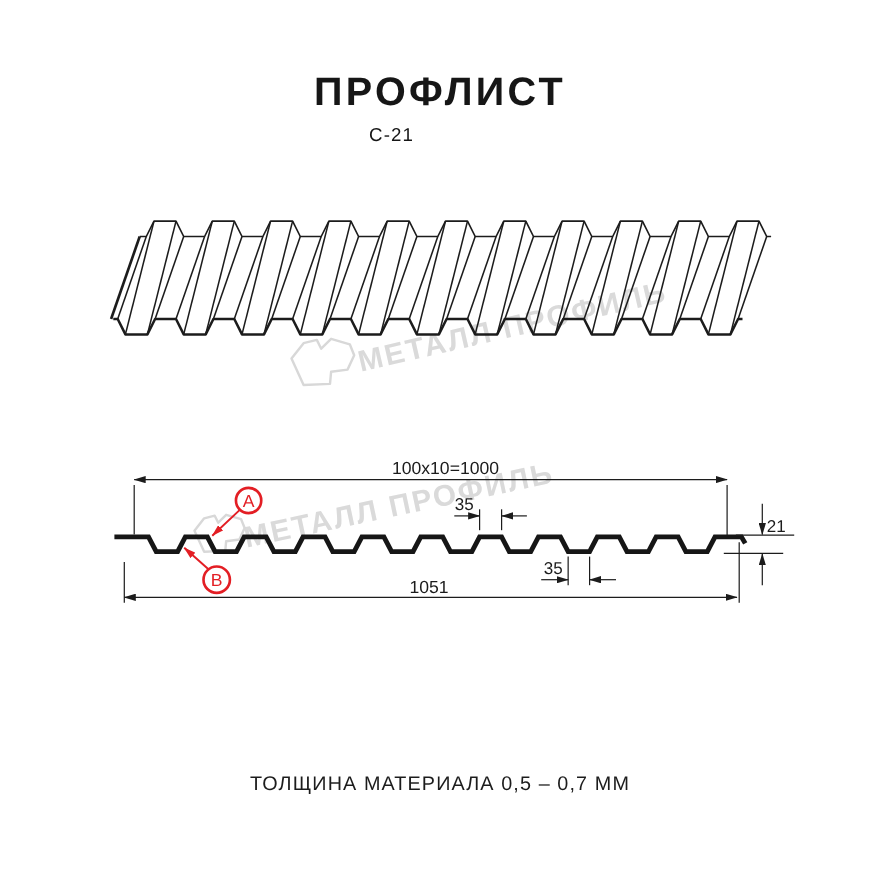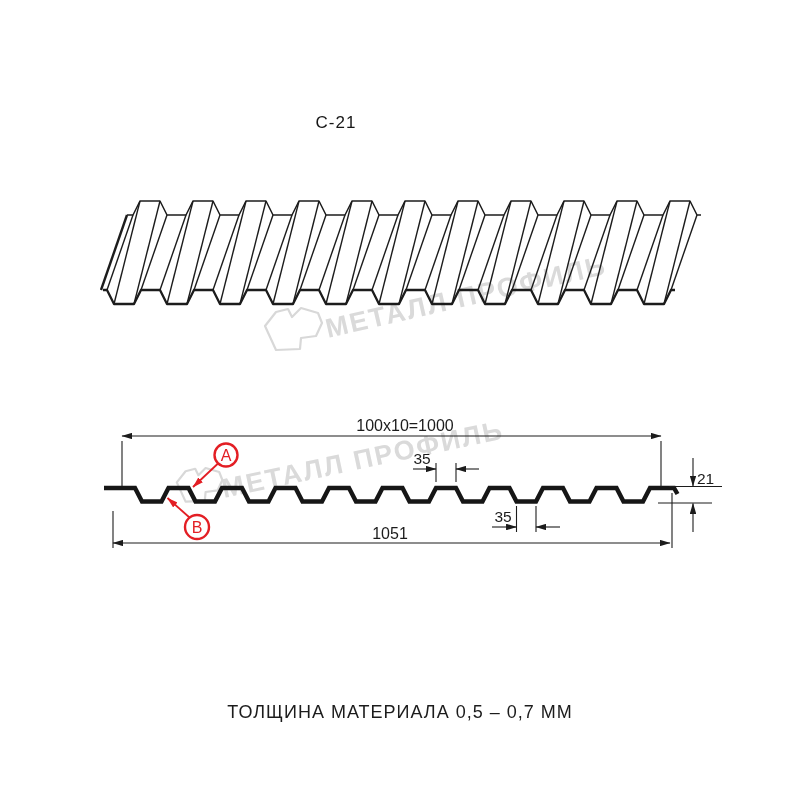--- a/index.html
+++ b/index.html
@@ -1,35 +1,36 @@
 <!DOCTYPE html>
 <html><head>
 <meta charset="utf-8">
 <style>
   html,body{margin:0;padding:0;background:#ffffff;}
   .page{position:relative;width:800px;height:800px;background:#ffffff;overflow:hidden;
         font-family:"Liberation Sans",sans-serif;}
   .title{position:absolute;top:62px;left:0;width:800px;text-align:center;
          font-size:36px;font-weight:700;letter-spacing:3px;color:#161616;}
   .subtitle{position:absolute;top:113px;left:0;width:672px;text-align:center;
-         font-size:17px;font-weight:500;letter-spacing:1px;color:#161616;}
+         font-size:17px;font-weight:500;letter-spacing:1px;color:#161616;padding-left:20px;}
   .footer{position:absolute;top:702px;left:0;width:800px;text-align:center;
          font-size:18px;font-weight:500;letter-spacing:1px;color:#1c1c1c;}
   svg{position:absolute;left:0;top:0;}
   .dimtxt{font-family:"Liberation Sans",sans-serif;font-size:16px;fill:#1c1c1c;}
   .dimtxt-s{font-family:"Liberation Sans",sans-serif;font-size:15.5px;fill:#1c1c1c;}
   .callout{font-family:"Liberation Sans",sans-serif;font-size:16px;fill:#e31e24;}
   .wmtxt{font-family:"Liberation Sans",sans-serif;font-size:27px;font-weight:700;
          letter-spacing:2px;fill:#dadada;}
 </style>
 </head>
 <body>
 
 <div class="page">
 
+  <div class="title">ПРОФЛИСТ</div>
   <div class="subtitle">С-21</div>
 
   <svg width="800" height="800" viewBox="0 0 800 800">
     <defs>
       <marker id="mdark" viewBox="0 0 10 6" refX="9.5" refY="3" markerWidth="11" markerHeight="6.6" orient="auto-start-reverse" markerUnits="userSpaceOnUse">
         <path d="M0,0 L10,3 L0,6 Z" fill="#1c1c1c"></path>
       </marker>
       <marker id="mred" viewBox="0 0 10 6" refX="9.5" refY="3" markerWidth="11" markerHeight="7" orient="auto-start-reverse" markerUnits="userSpaceOnUse">
         <path d="M0,0 L10,3 L0,6 Z" fill="#e31e24"></path>
       </marker>

